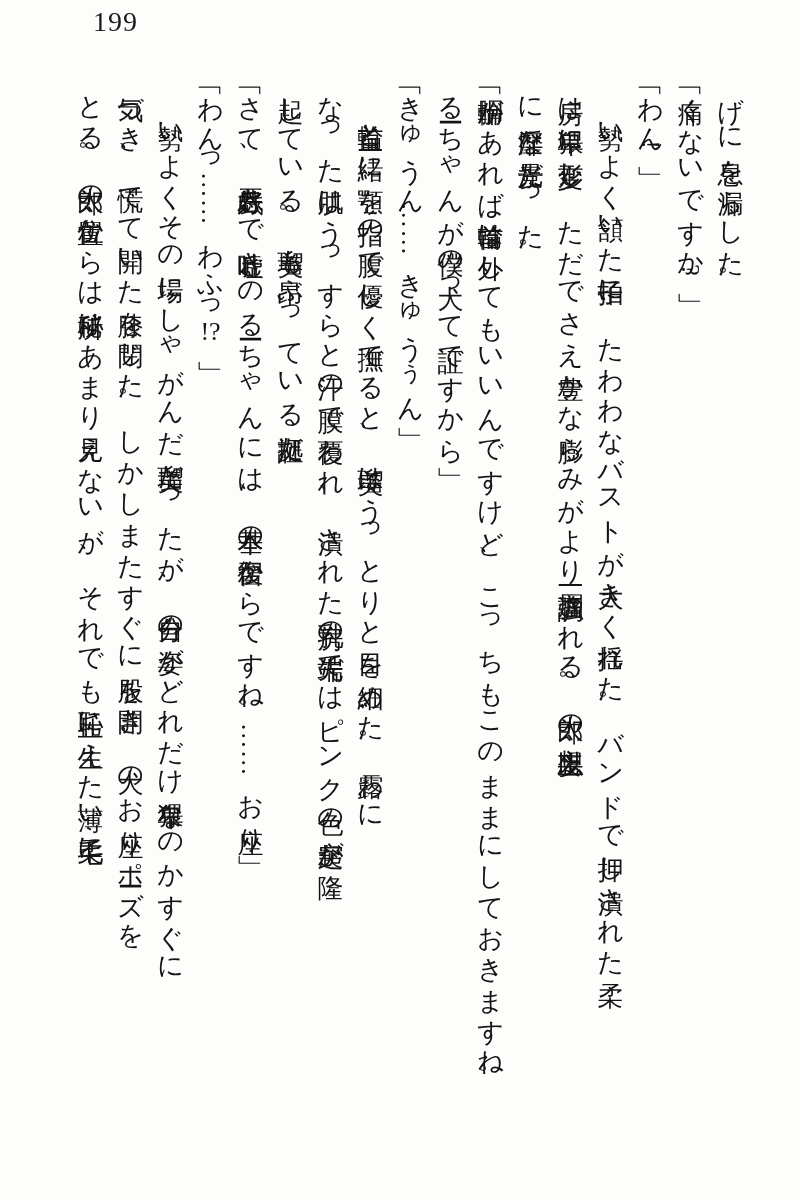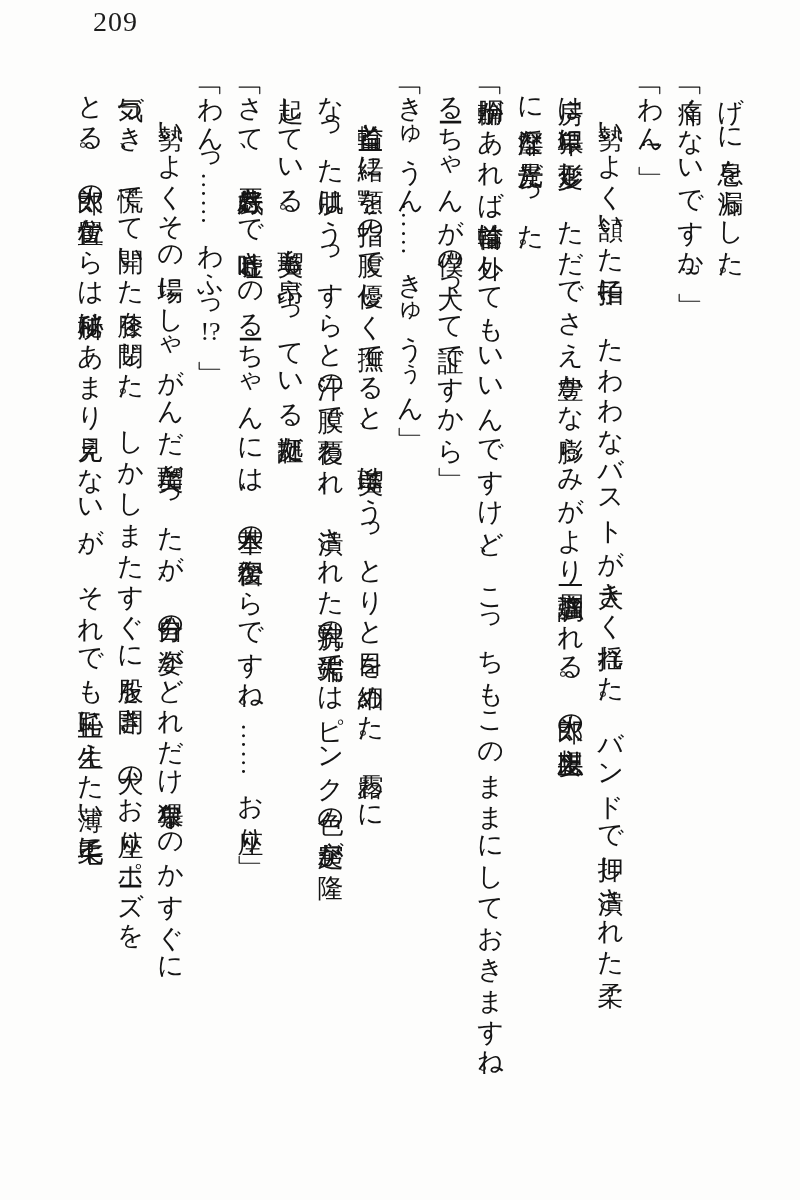--- a/index.html
+++ b/index.html
@@ -44,21 +44,21 @@
     text-indent: 1em;           
   }
   .tcy {
     text-combine-upright: all;  
     letter-spacing: 0;
   }
 </style>
 </head>
 <body>
 
-<div class="page-number">209</div>
+<div class="page-number">199</div>
 
 <div class="text-block">
     <div class="line">げに息を漏らした。</div>
     <div class="line">「痛くないですか?」</div>
     <div class="line">「わん!」</div>
     <div class="line indent">勢いよく頷いた拍子に、たわわなバストが大きく揺れた。バンドで押し潰された柔</div>
     <div class="line">房は卑猥に変形し、ただでさえ豊かな膨らみがより一層強調される。太郎の妄想以上</div>
     <div class="line">に淫靡な光景だった。</div>
     <div class="line">「胴輪があれば首輪は外してもいいんですけど、こっちもこのままにしておきますね。</div>
     <div class="line">るーちゃんが僕の犬って証ですから」</div>

